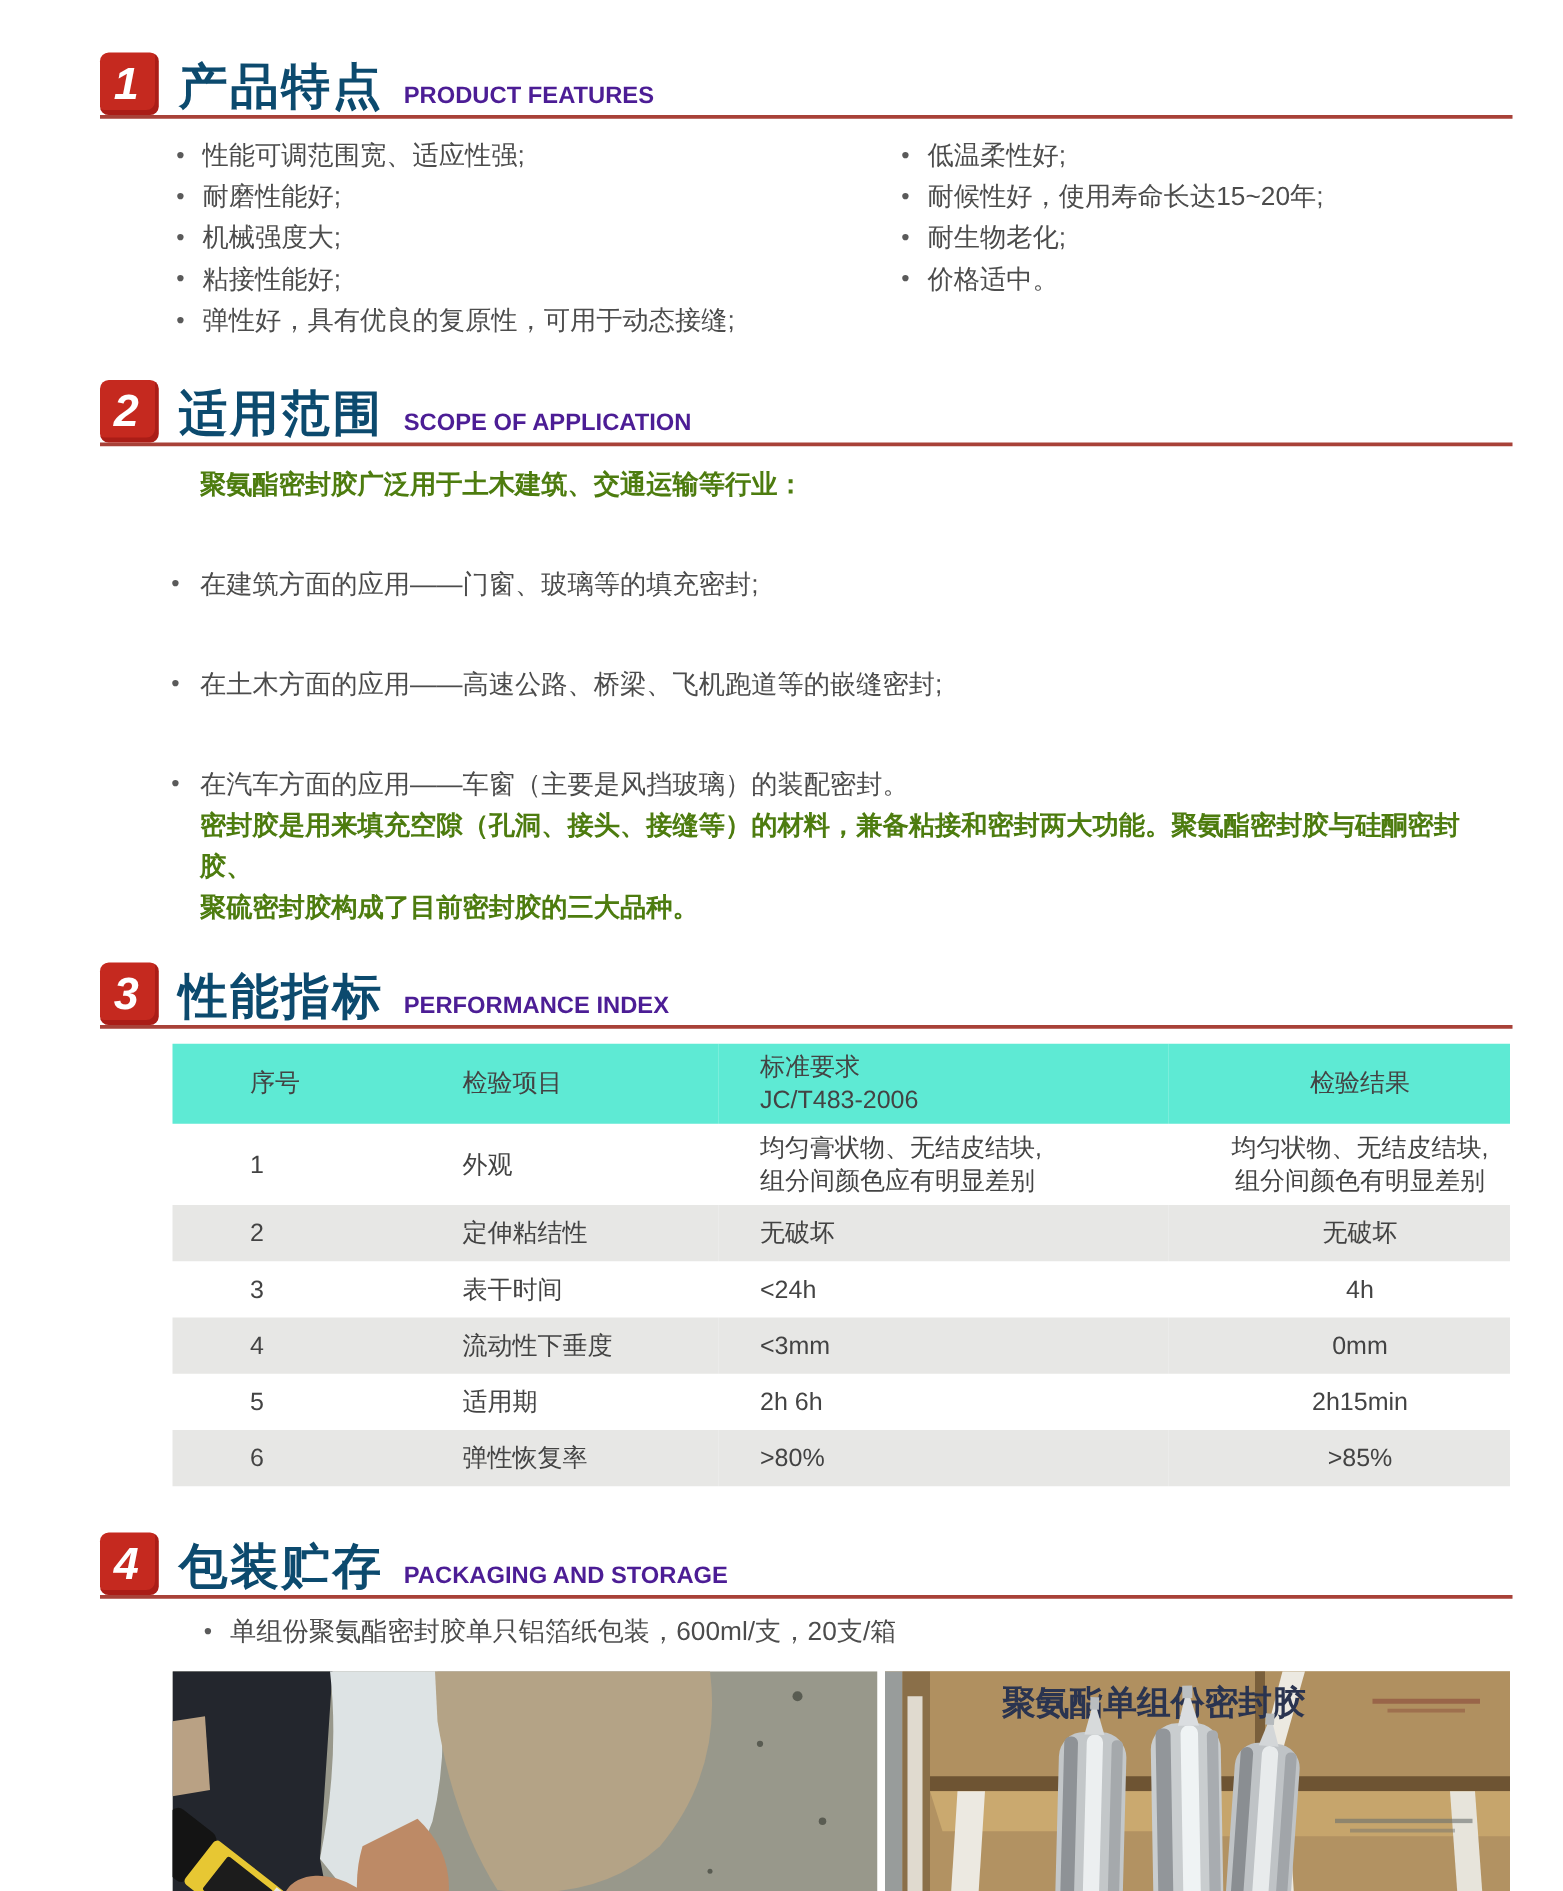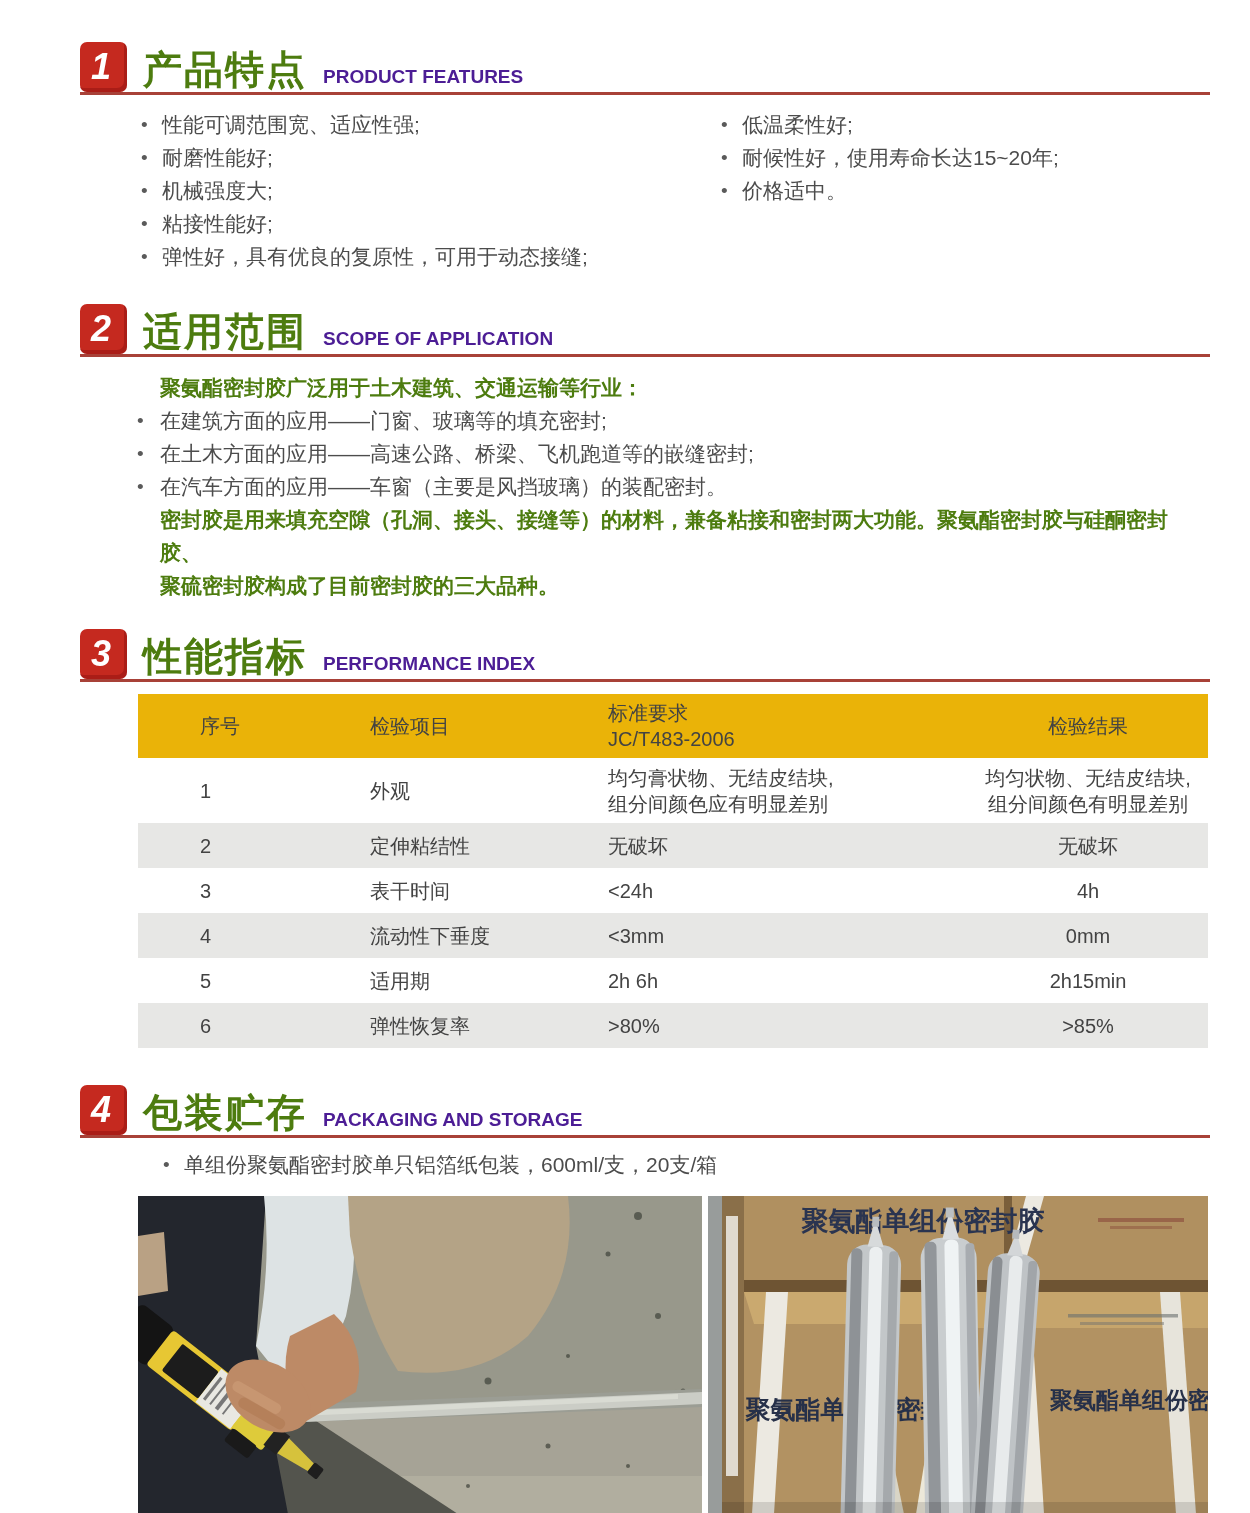--- a/index.html
+++ b/index.html
@@ -18,21 +18,21 @@
   }
   .num-box {
     width:47px; height:50px; flex:0 0 47px;
     background:#c5291f; border-radius:7px 7px 7px 7px;
     box-shadow:inset -3px -4px 0 rgba(120,10,8,.35);
     color:#ffffff; font-size:36px; font-weight:bold; font-style:italic;
     display:flex; align-items:center; justify-content:center;
     padding-right:5px;
   }
   .title-zh {
-    font-size:39px; font-weight:bold; color:#4d7c0f;
+    font-size:39px; font-weight:bold; color:#0c4a6e;
     line-height:1.05; letter-spacing:2px; padding-bottom:1px;
   }
   .title-en {
     font-size:19px; font-weight:bold; color:#4c1d95;
     padding-bottom:4px; letter-spacing:0px;
   }
   
   ul { list-style:none; }
   .bullet-li {
     position:relative; font-size:21px; line-height:33px;
@@ -40,41 +40,41 @@
   }
   .bullet-li::before {
     content:"•"; position:absolute; left:1px; top:0;
     color:#5a5a5a; font-size:19px;
   }
   .features { display:flex; margin:13px 40px 0 140px;gap:20px; }
   .features ul:first-child { width:560px; flex:0 0 560px; }
   
   .scope { margin:14px 70px 0 160px; font-size:21px; line-height:33px; }
   .scope .bold { font-weight:bold; color:#4d7c0f; }
-  .scope .bullet-li { padding-left:0; }
+  .scope .bullet-li { padding-left:0;margin-top:47px; }
   .scope .bullet-li::before { left:-23px; }
   
   .perf-table {
     width:1070px; margin:12px 0 0 138px;
     border-collapse:collapse; table-layout:fixed;
   }
   .perf-table th, .perf-table td {
     text-align:left; vertical-align:middle;
     font-size:20px; font-weight:normal; color:#434343;
     white-space:pre-line; line-height:26px;
   }
   .perf-table col.c1 { width:202px; }
   .perf-table col.c2 { width:235px; }
   .perf-table col.c3 { width:360px; }
   .perf-table col.c4 { width:273px; }
   .perf-table th:nth-child(1), .perf-table td:nth-child(1){ padding-left:62px; }
   .perf-table th:nth-child(2), .perf-table td:nth-child(2){ padding-left:30px; }
   .perf-table th:nth-child(3), .perf-table td:nth-child(3){ padding-left:33px; }
   .perf-table th:nth-child(4), .perf-table td:nth-child(4){ padding-left:33px;text-align:center; }
-  .perf-table tr.head  { background:#eab308; height:64px; }
+  .perf-table tr.head  { background:#5eead4; height:64px; }
   .perf-table tr.r-big { height:65px; }
   .perf-table tr       { height:45px; }
   .perf-table tr.gray  { background:#e7e7e5; }
   
   .pack-bullet { margin:10px 70px 0 162px; }
   .photos { display:flex; gap:6px; margin:15px 42px 0 138px; }
   .photo { flex:0 0 auto; line-height:0; }
   svg text { font-family:"Liberation Sans","DejaVu Sans",sans-serif; }
   .spacer-s1 { height:31px; }
   .spacer-s2 { height:27px; }
@@ -97,20 +97,21 @@
     <ul>
       <li class="bullet-li">性能可调范围宽、适应性强;</li>
       <li class="bullet-li">耐磨性能好;</li>
       <li class="bullet-li">机械强度大;</li>
       <li class="bullet-li">粘接性能好;</li>
       <li class="bullet-li">弹性好，具有优良的复原性，可用于动态接缝;</li>
     </ul>
     <ul>
       <li class="bullet-li">低温柔性好;</li>
       <li class="bullet-li">耐候性好，使用寿命长达15~20年;</li>
+      <li class="bullet-li">耐生物老化;</li>
       <li class="bullet-li">价格适中。</li>
     </ul>
   </div>
 
   <div class="spacer-s1"></div>
   <div class="sec-header">
     <div class="num-box">
         <span>2</span>
       </div>
     <span class="title-zh">适用范围</span>

